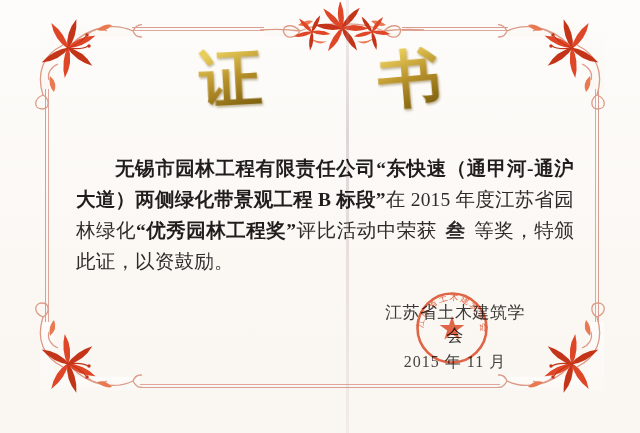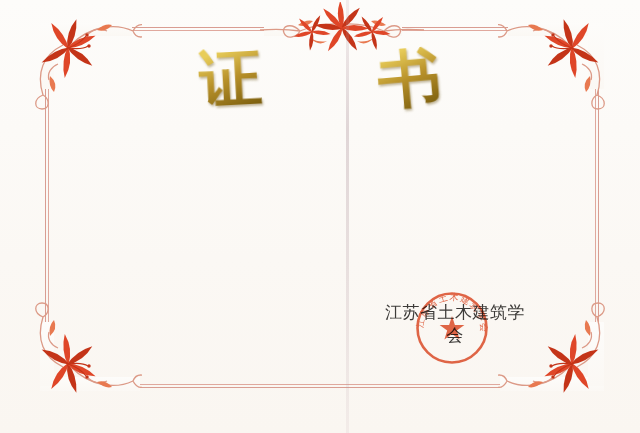--- a/index.html
+++ b/index.html
@@ -166,23 +166,25 @@
       <use href="#garland"></use>
     </svg>
 
   <div class="fold"></div>
 
   <div class="title">
     <span class="gold t1">证</span>
     <span class="gold t2">书</span>
   </div>
 
+  <p class="body"><span class="b">无锡市园林工程有限责任公司“东快速（通甲河-通沪大道）两侧绿化带景观工程 B 标段”</span><span>在 2015 年度江苏省园林绿化</span><span class="b">“优秀园林工程奖”</span><span>评比活动中荣获</span><span class="grade">叁</span><span>等奖，特颁此证，以资鼓励。</span></p>
 
   <div class="sig">
     <div class="org">江苏省土木建筑学会</div>
+    <div class="date">2015 年 11 月</div>
   </div>
 
   <svg class="seal" width="78" height="78" viewBox="0 0 78 78">
     <circle cx="39" cy="39" r="34.5" fill="none" stroke="#e05330" stroke-width="2.6"></circle>
     <polygon fill="#e05330" points="39,27 41.9,36 51.4,36 43.8,41.5 46.6,50.5 39,45 31.4,50.5 34.2,41.5 26.6,36 36.1,36"></polygon>
     <path id="sealArc" d="M 13,53 A 29,29 0 1 1 65,53" fill="none"></path>
     <text font-size="9" fill="#e05330" letter-spacing="1.5" font-family="Liberation Serif, DejaVu Serif, serif">
       <textPath href="#sealArc" startOffset="12%">江苏省土木建筑学会</textPath>
     </text>
   </svg>

